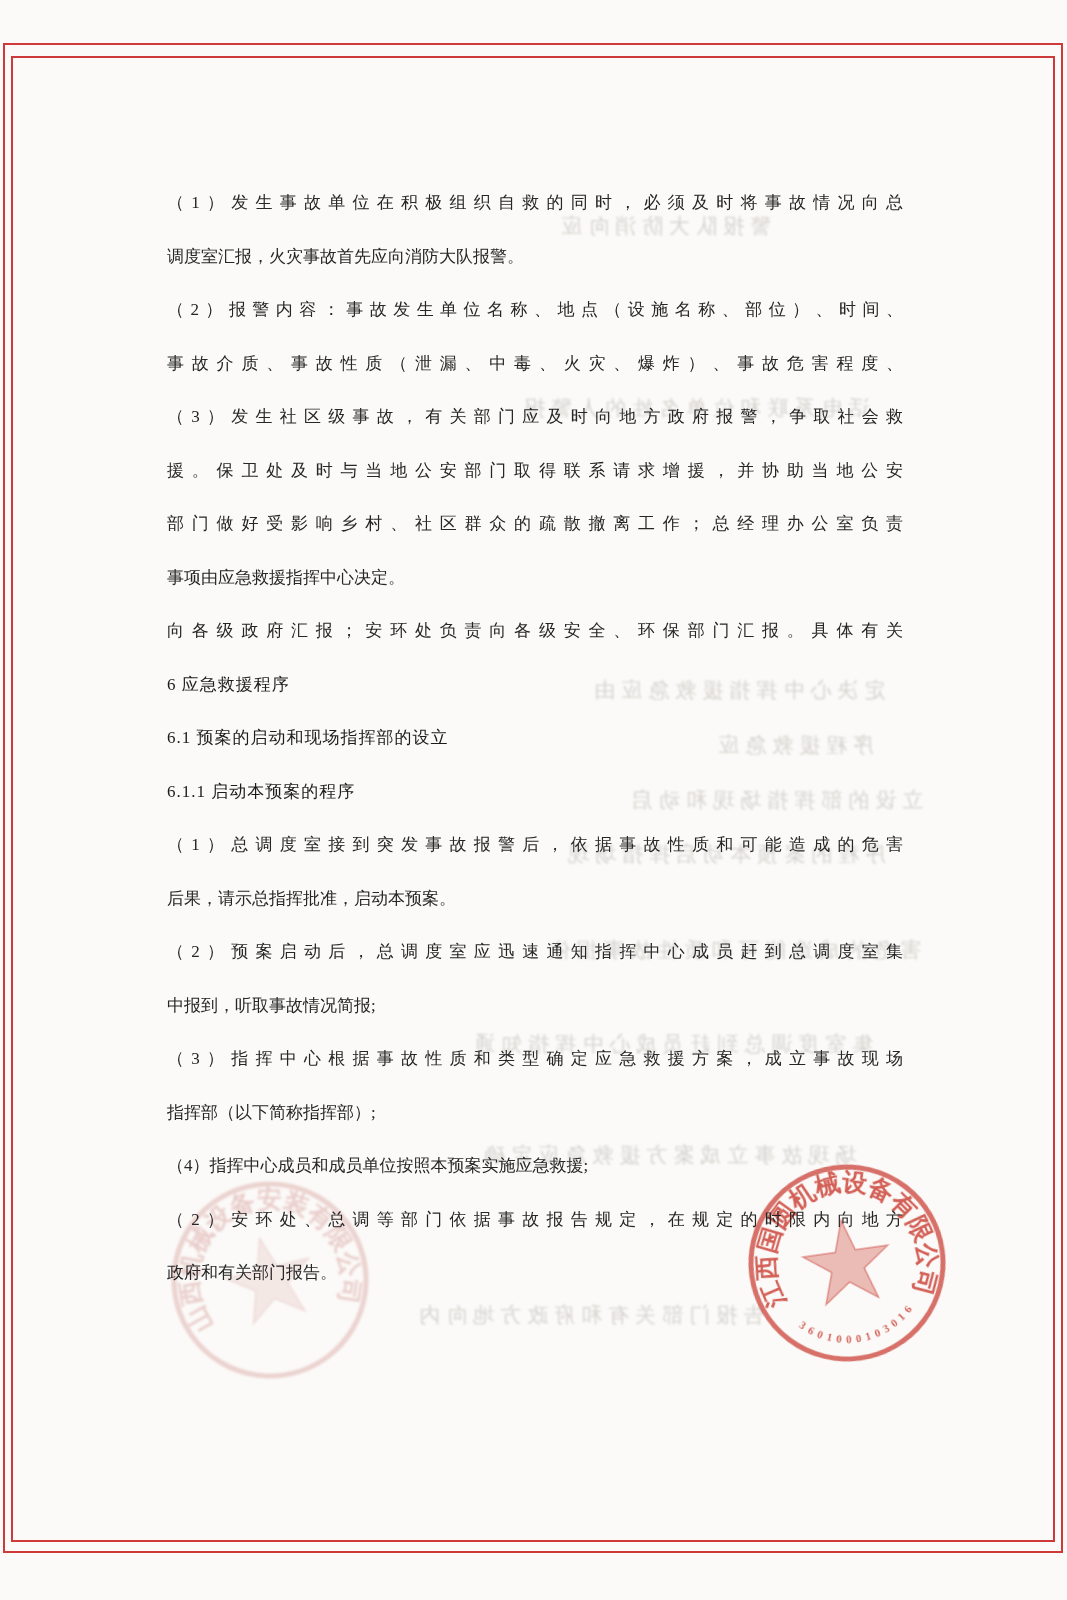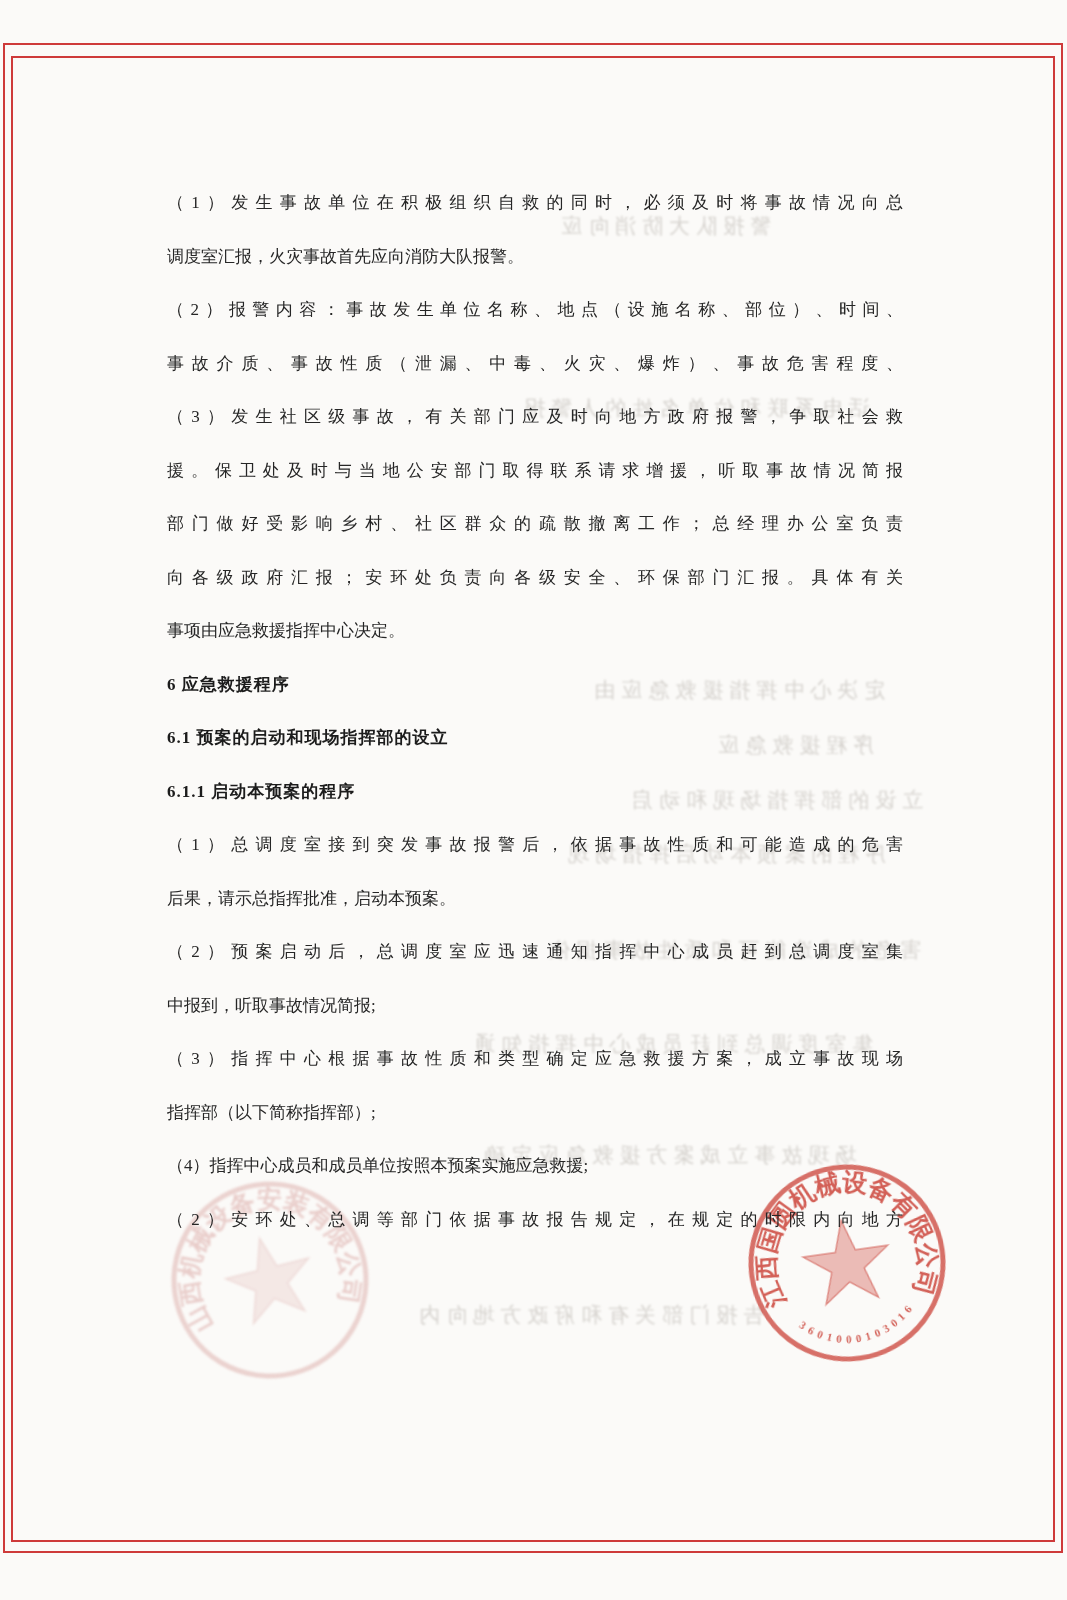--- a/index.html
+++ b/index.html
@@ -35,21 +35,21 @@
   .seal-right{left:737px;top:1153px;transform:rotate(-8deg);opacity:.93;filter:blur(.3px)}
   .seal-left{left:160px;top:1170px;transform:rotate(-14deg);opacity:.30;filter:blur(.9px)}
 
   
   #textblock{
     position:absolute;left:167px;top:176px;width:736px;z-index:4;
     font-size:17px;color:#262626;
   }
   .tline{height:53.5px;line-height:53.5px}
   .tline.fill{text-align:justify;text-align-last:justify}
-  .tline.bold{font-weight:bold;color:#1c1c1c;letter-spacing:1px}
+  .tline.bold{font-weight:normal;color:#1c1c1c;letter-spacing:1px}
 </style>
 </head>
 <body style="--border-color: #ce3a3a;">
 
 <div class="page" style="background: rgb(251, 250, 248);">
 
   <div class="frame outer"></div>
   <div class="frame inner"></div>
 
   <div id="ghosts">
@@ -90,30 +90,31 @@
       <text class="numtext"><textPath href="#numR" startOffset="4" textLength="128" lengthAdjust="spacing">3601000103016</textPath></text>
     </svg>
   </div>
 
   <div id="textblock">
       <div class="tline fill">（1）发生事故单位在积极组织自救的同时，必须及时将事故情况向总</div>
       <div class="tline">调度室汇报，火灾事故首先应向消防大队报警。</div>
       <div class="tline fill">（2）报警内容：事故发生单位名称、地点（设施名称、部位）、时间、</div>
       <div class="tline fill">事故介质、事故性质（泄漏、中毒、火灾、爆炸）、事故危害程度、</div>
       <div class="tline fill">（3）发生社区级事故，有关部门应及时向地方政府报警，争取社会救</div>
-      <div class="tline fill">援。保卫处及时与当地公安部门取得联系请求增援，听取事故情况简报</div>
+      <div class="tline fill">援。保卫处及时与当地公安部门取得联系请求增援，并协助当地公安</div>
       <div class="tline fill">部门做好受影响乡村、社区群众的疏散撤离工作；总经理办公室负责</div>
+      <div class="tline">事项由应急救援指挥中心决定。</div>
       <div class="tline fill">向各级政府汇报；安环处负责向各级安全、环保部门汇报。具体有关</div>
-      <div class="tline">事项由应急救援指挥中心决定。</div>
       <div class="tline bold">6 应急救援程序</div>
       <div class="tline bold">6.1 预案的启动和现场指挥部的设立</div>
       <div class="tline bold">6.1.1 启动本预案的程序</div>
       <div class="tline fill">（1）总调度室接到突发事故报警后，依据事故性质和可能造成的危害</div>
       <div class="tline">后果，请示总指挥批准，启动本预案。</div>
       <div class="tline fill">（2）预案启动后，总调度室应迅速通知指挥中心成员赶到总调度室集</div>
       <div class="tline">中报到，听取事故情况简报;</div>
       <div class="tline fill">（3）指挥中心根据事故性质和类型确定应急救援方案，成立事故现场</div>
       <div class="tline">指挥部（以下简称指挥部）;</div>
       <div class="tline">（4）指挥中心成员和成员单位按照本预案实施应急救援;</div>
       <div class="tline fill">（2）安环处、总调等部门依据事故报告规定，在规定的时限内向地方</div>
+      <div class="tline">政府和有关部门报告。</div>
     </div>
 
 </div>
 
 </body></html>

